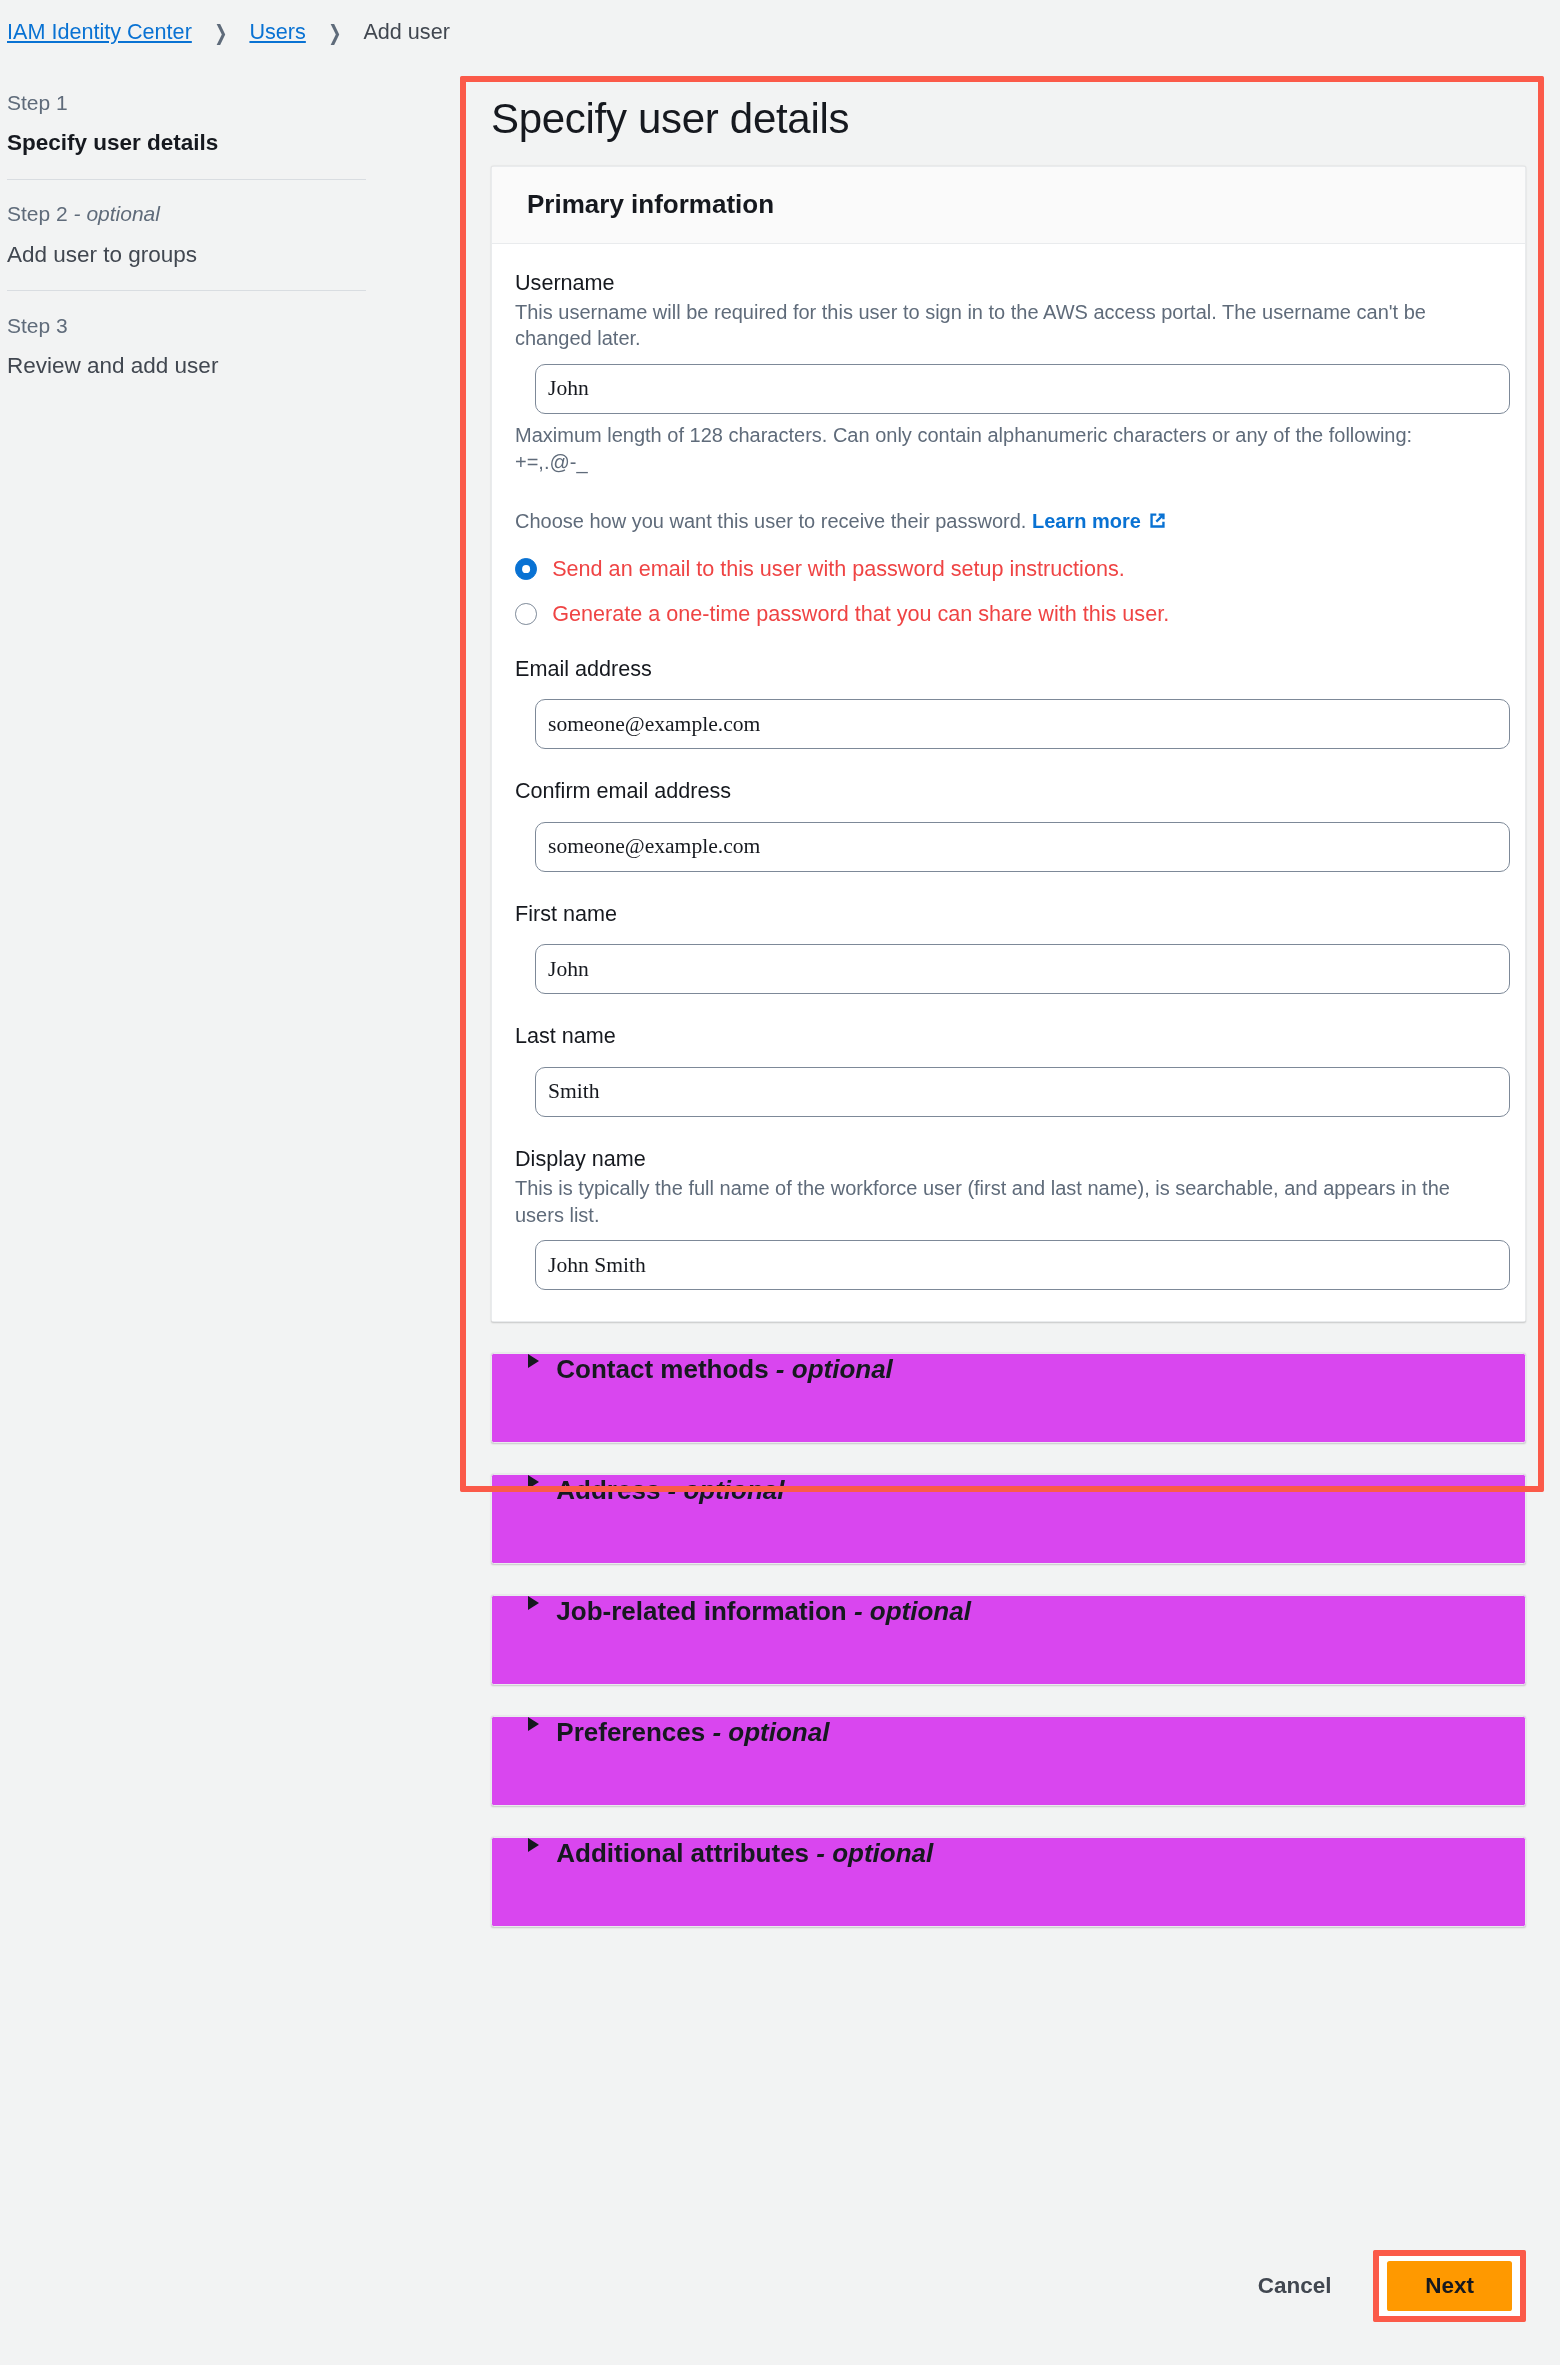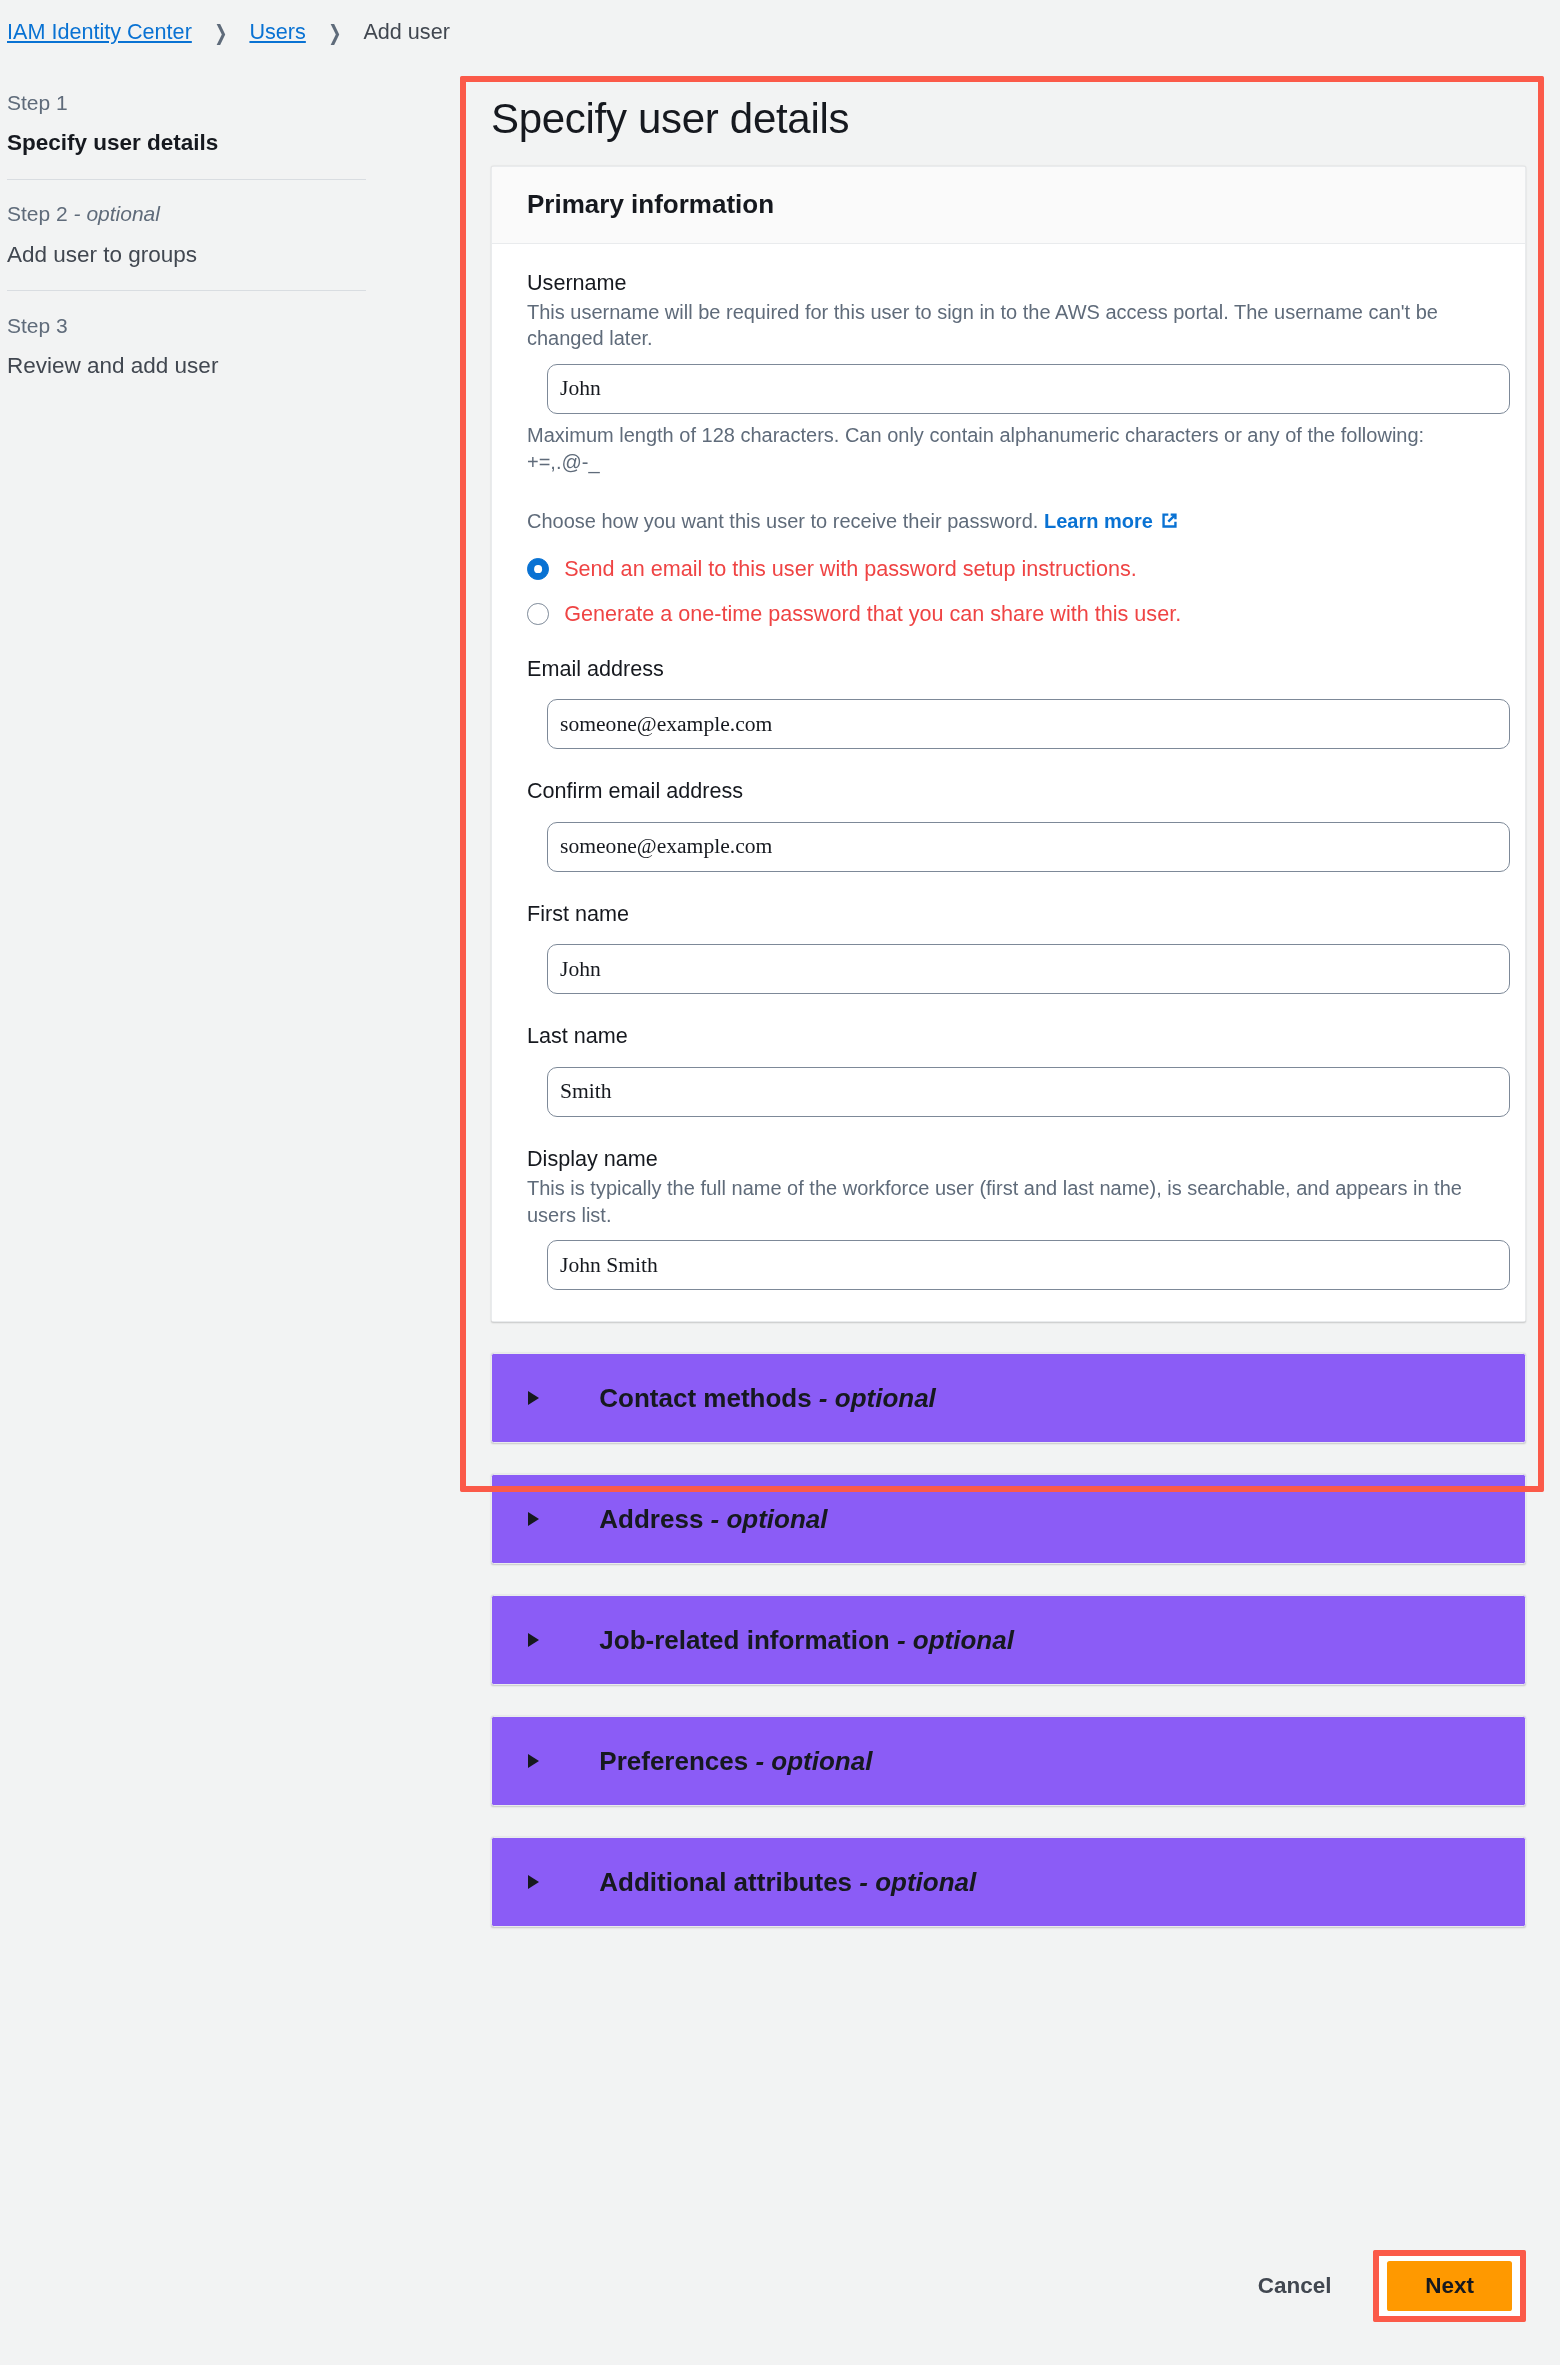--- a/index.html
+++ b/index.html
@@ -50,21 +50,21 @@
   .card {
     background: #ffffff; border: 0.9px solid #e9ebed;
     border-radius: 2.6px; box-shadow: 0 0.9px 1.7px rgba(0,0,0,0.18);
     margin: 0 21px 0 31px;
   }
   .card-header {
     background: #fafafa; border-bottom: 0.9px solid #e9ebed;
     padding: 22.5px 35px 22.5px 35px;
   }
   .card-header h2 { margin: 0; font-size: 26px; font-weight: bold; color: #16191f; }
-  .card-body { padding: 26px 35px 31px 35px; background:#fff; }
+  .card-body { padding: 26px 35px 31px 23px; background:#fff; }
 
   .field { margin-bottom: 0; }
   .field-label { font-size: 21.6px; color: #16191f; margin-bottom: 3.5px; }
   .field-desc { font-size: 20px; color: #5f6b7a; line-height: 1.32; margin: 3.5px 0 12px 0; max-width: 956px; }
   .field-hint { font-size: 20px; color: #5f6b7a; line-height: 1.32; margin: 8.7px 0 0 0; max-width: 956px; }
 
   .text-input {
     width: 100%; height: 50px;
     border: 0.9px solid #7d8998; border-radius: 10px;
     background: #fff; padding: 0 12px;
@@ -86,25 +86,25 @@
     content: ""; position: absolute; left: 50%; top: 50%;
     width: 7.8px; height: 7.8px; background: #fff; border-radius: 50%;
     transform: translate(-50%, -50%);
   }
   .radio-label { font-size: 21.6px; color: #ef4444; }
   .spacer-34 { height: 29px; }
   .spacer-16 { height: 14px; }
 
   
   .collapse-card {
-    background: #8b5cf6; border: 0.9px solid #e9ebed;
+    background: #d946ef; border: 0.9px solid #e9ebed;
     border-radius: 2.6px; box-shadow: 0 0.9px 1.7px rgba(0,0,0,0.18);
     margin: 31px 21px 0 31px;
-    height: 90px; display: flex; align-items: center;
-    padding-left: 36px; cursor: pointer; gap: 43px;
+    height: 90px; display: flex; 
+    padding-left: 36px; cursor: pointer;
   }
   .caret {
     width: 0; height: 0; flex: none;
     border-left: 11.2px solid #16191f;
     border-top: 7.8px solid transparent;
     border-bottom: 7.8px solid transparent;
     margin-right: 17.3px;
   }
   .collapse-title { font-size: 26px; font-weight: bold; color: #16191f; }
   .collapse-title .opt { font-style: italic; }

